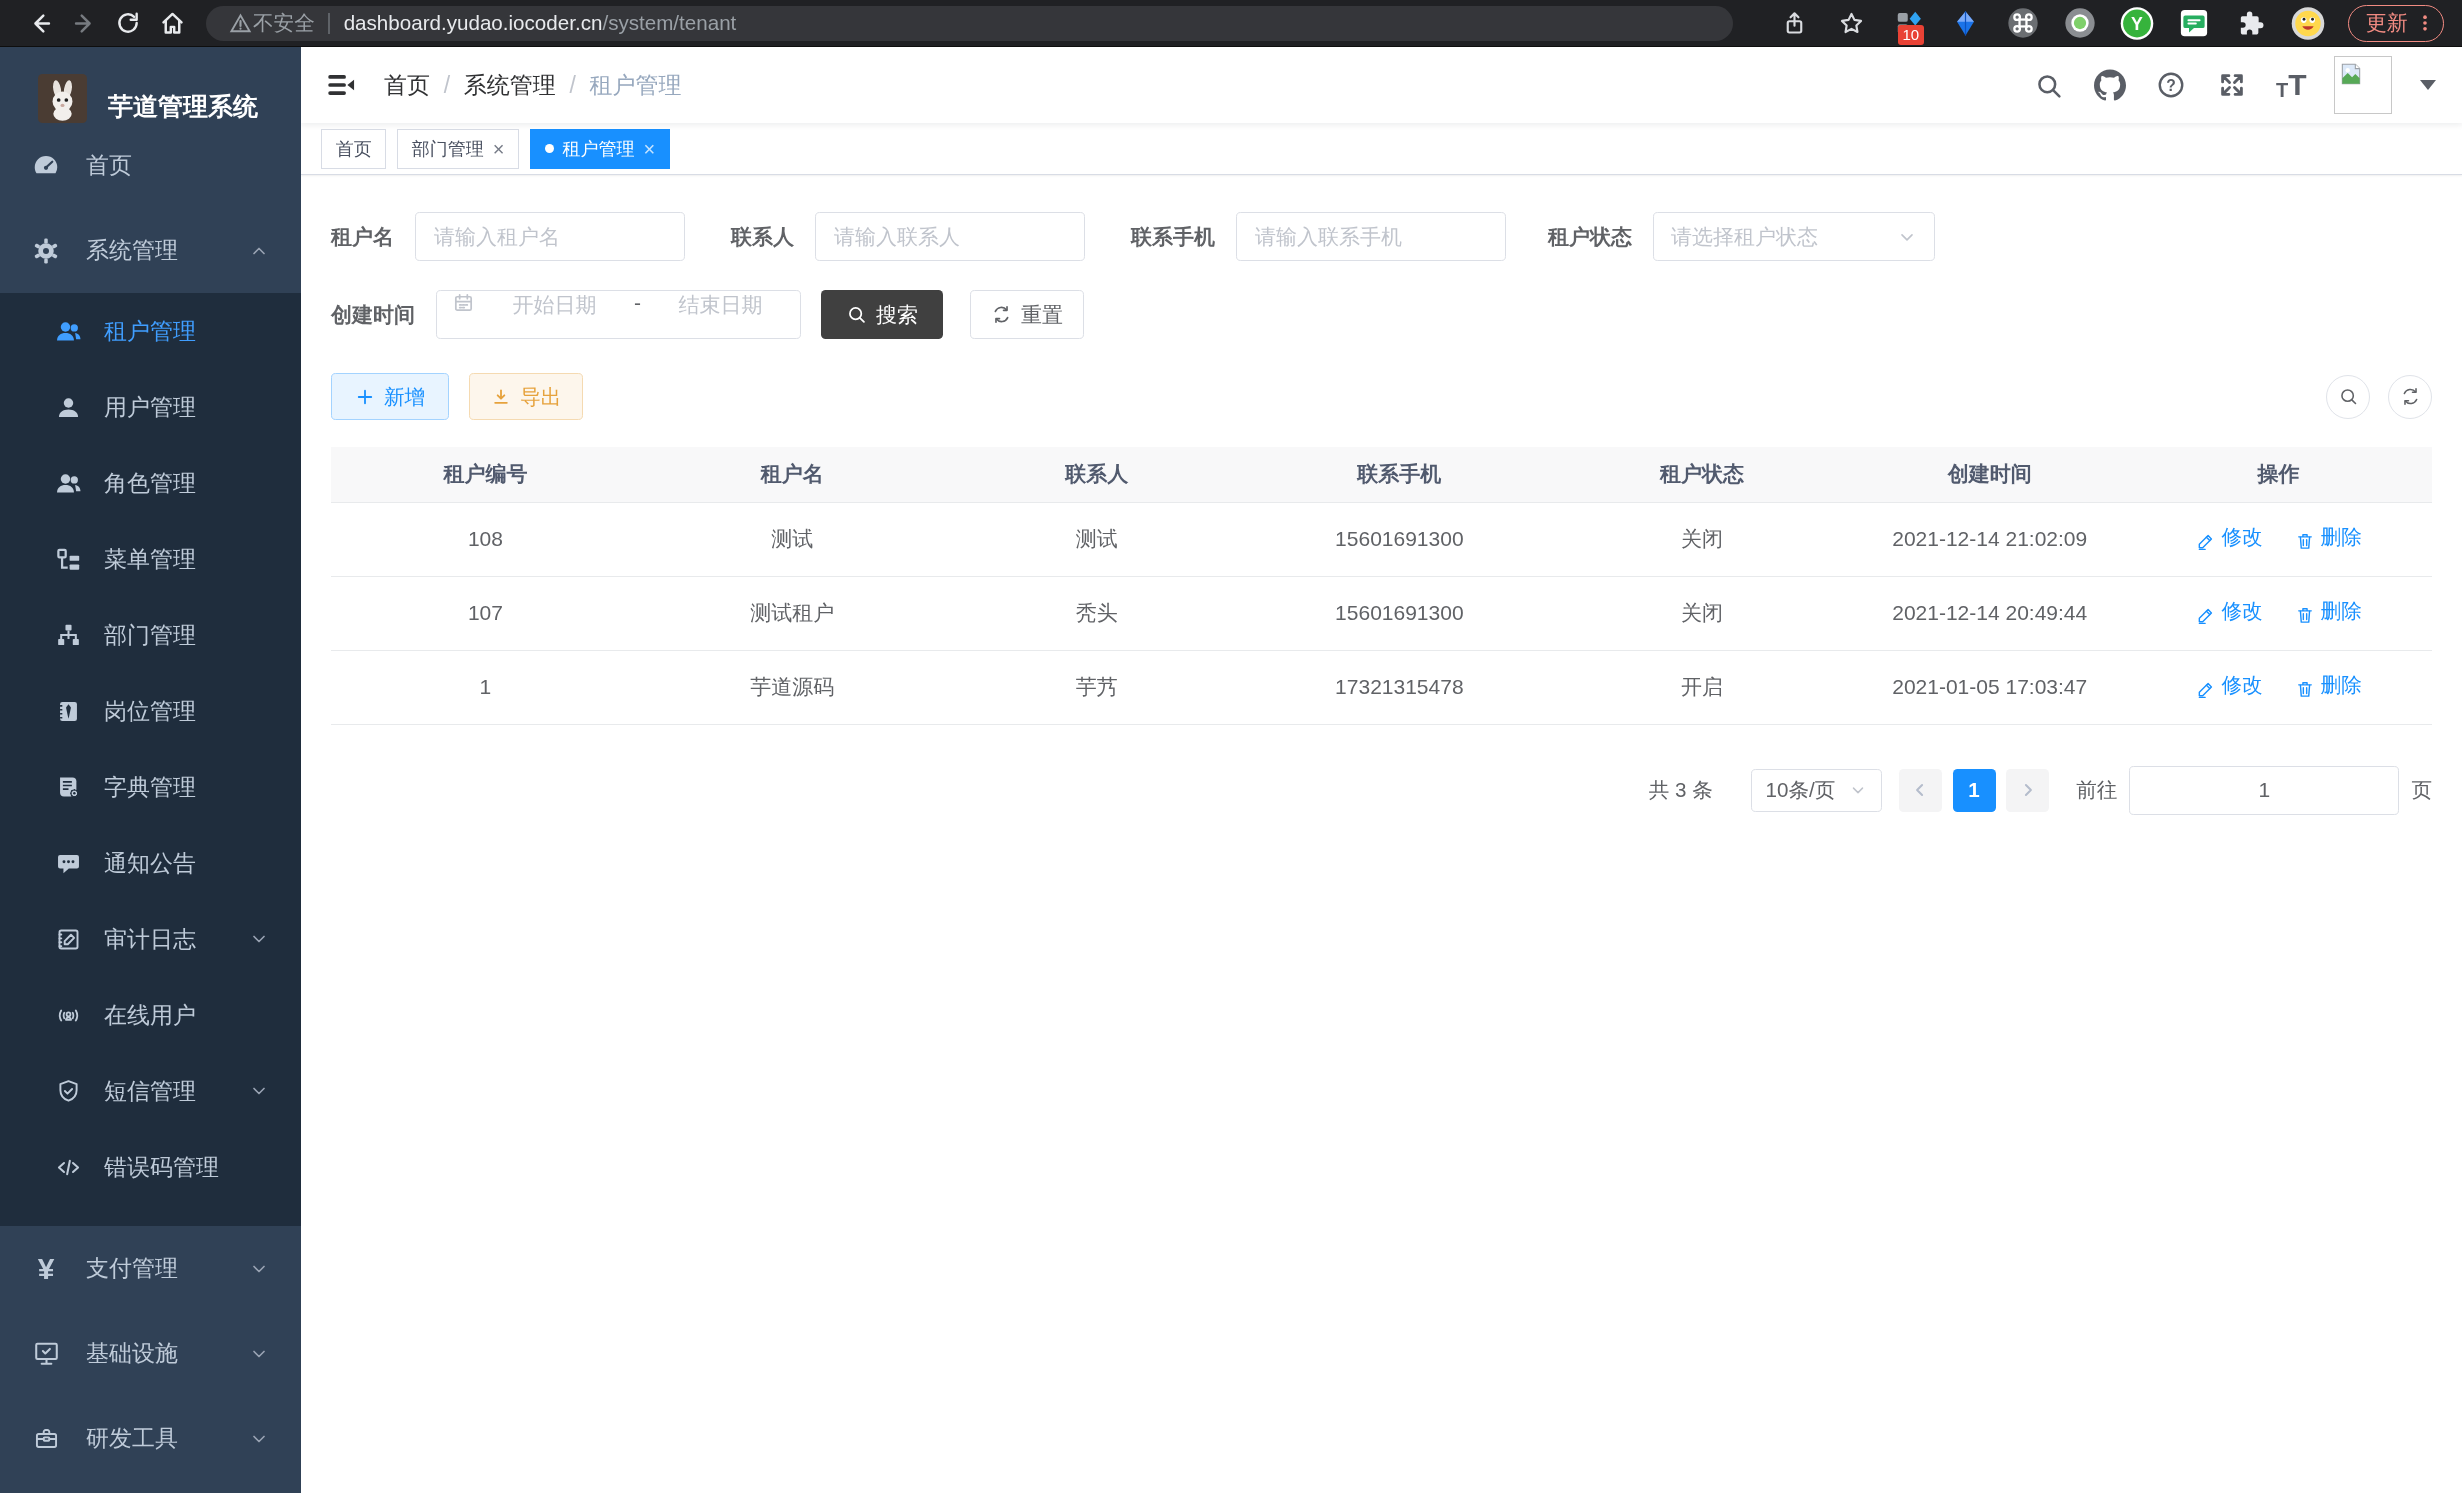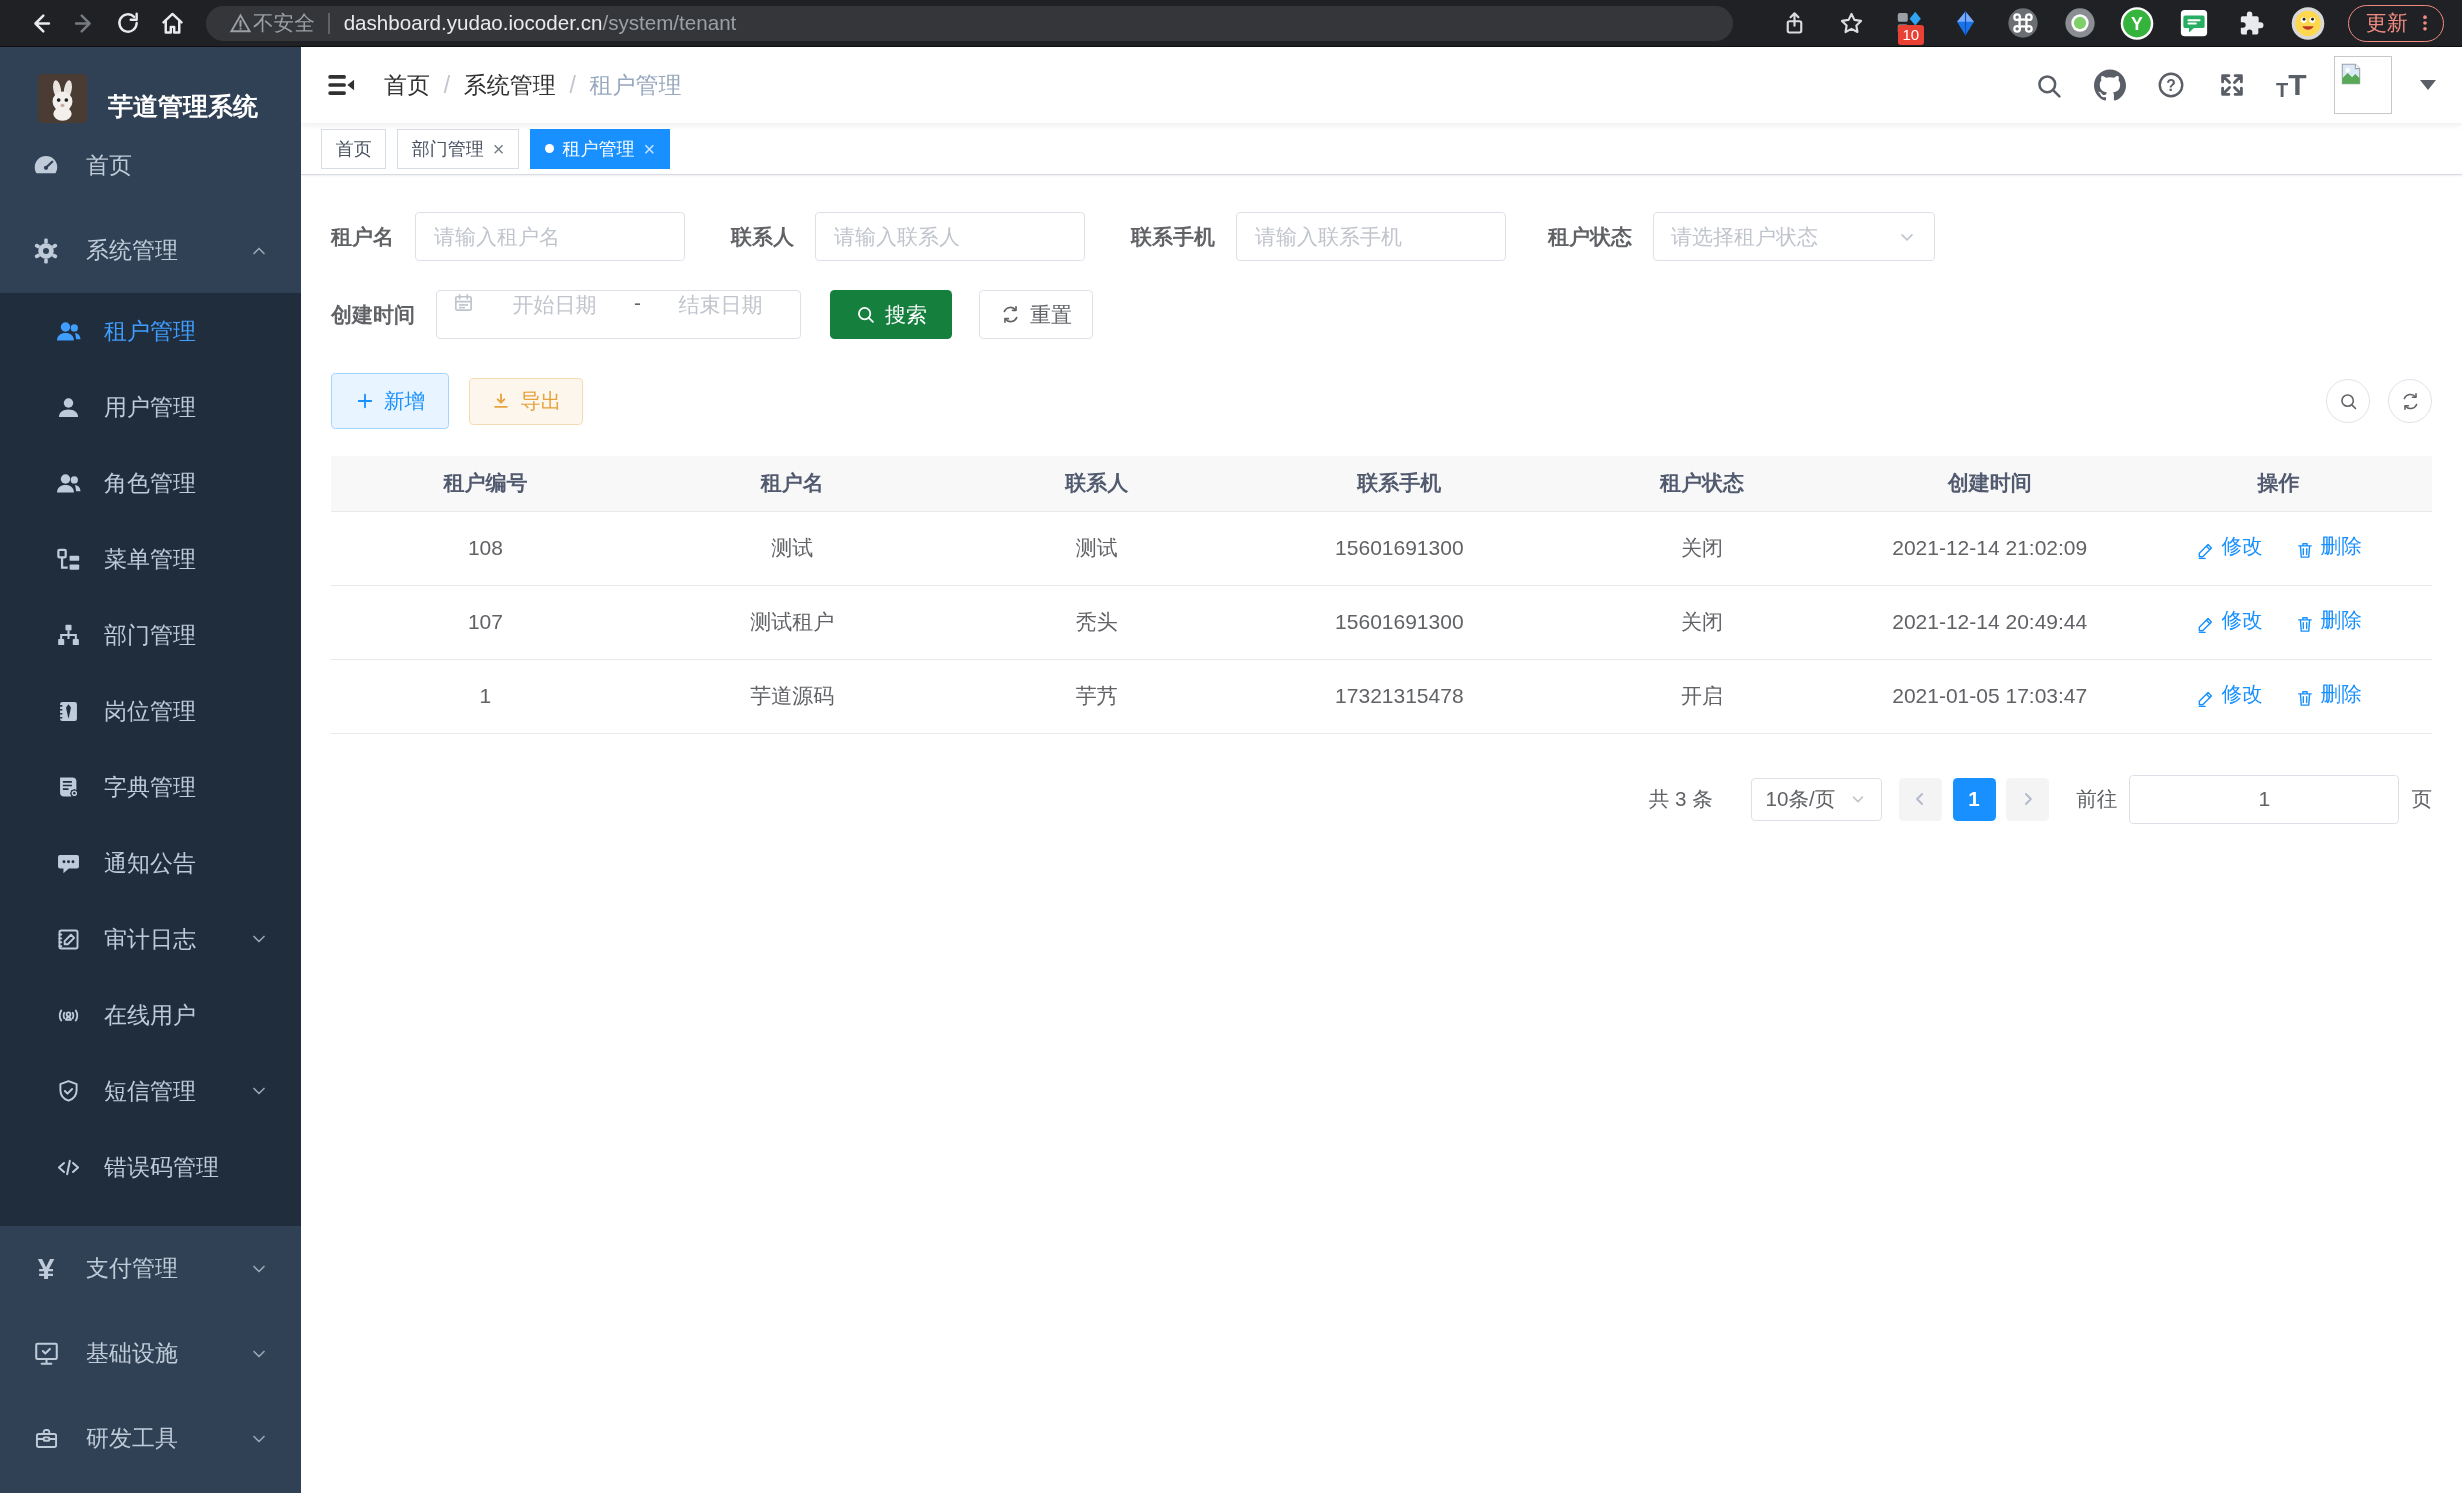--- a/index.html
+++ b/index.html
@@ -64,23 +64,23 @@
   .inp{height:49px;border:0.8px solid #dcdfe6;border-radius:4.6px;font-size:21px;color:#606266;background:#fff}
   input.inp{padding:0 18px;width:270px;outline:none;font-family:Liberation Sans, sans-serif}
   input::placeholder{color:#c0c4cc}
   .select{width:282px;display:flex;align-items:center;justify-content:space-between;padding:0 17px;color:#c0c4cc;cursor:pointer}
   .date-range{width:365px;display:flex;align-items:flex-start;padding:0 15px;color:#c0c4cc;gap:15px}
   .date-range .ph{flex:1;text-align:center}
   .date-sep{color:#606266}
   .gap60{margin-right:46px}.gap55{margin-right:42px}
 
   .btn{height:49px;border-radius:4.6px;font-size:21px;display:inline-flex;align-items:center;justify-content:center;gap:9px;border:0.8px solid transparent;cursor:pointer;font-family:inherit}
-  .btn-primary{background:#15803d;color:#fff;padding:0 24px;margin-left:29px}
+  .btn-primary{background:#404040;color:#fff;padding:0 24px;margin-left:20px}
   .btn-plain{background:#fff;border-color:#dcdfe6;color:#606266;padding:0 20px;margin-left:27px}
-  .btn-add{background:#e8f4ff;border-color:#a3d3ff;color:#1890ff;height:56px;font-size:20.6px;padding:0 23px}
+  .btn-add{background:#e8f4ff;border-color:#a3d3ff;color:#1890ff;height:47px;font-size:20.6px;padding:0 23px}
   .btn-export{background:#fdf6ec;border-color:#f5dab1;color:#e6a23c;height:47px;font-size:20.6px;padding:0 21px;margin-left:20px}
 
   .toolbar{display:flex;align-items:center;margin-bottom:27px}
   .tool-right{margin-left:auto;display:flex;gap:18px}
   .circle-btn{width:44px;height:44px;border-radius:50%;border:0.8px solid #e0e3e9;background:#fff;display:flex;align-items:center;justify-content:center;color:#606266;cursor:pointer}
 
   
   table{width:100%;border-collapse:collapse;table-layout:fixed}
   th{background:#f8f8f9;color:#515a6e;font-weight:700;font-size:21px;height:55px;border-bottom:0.8px solid #e8eaec;text-align:center}
   td{height:74px;font-size:21px;color:#606266;text-align:center;border-bottom:0.8px solid #e8eaec;background:#fff}

